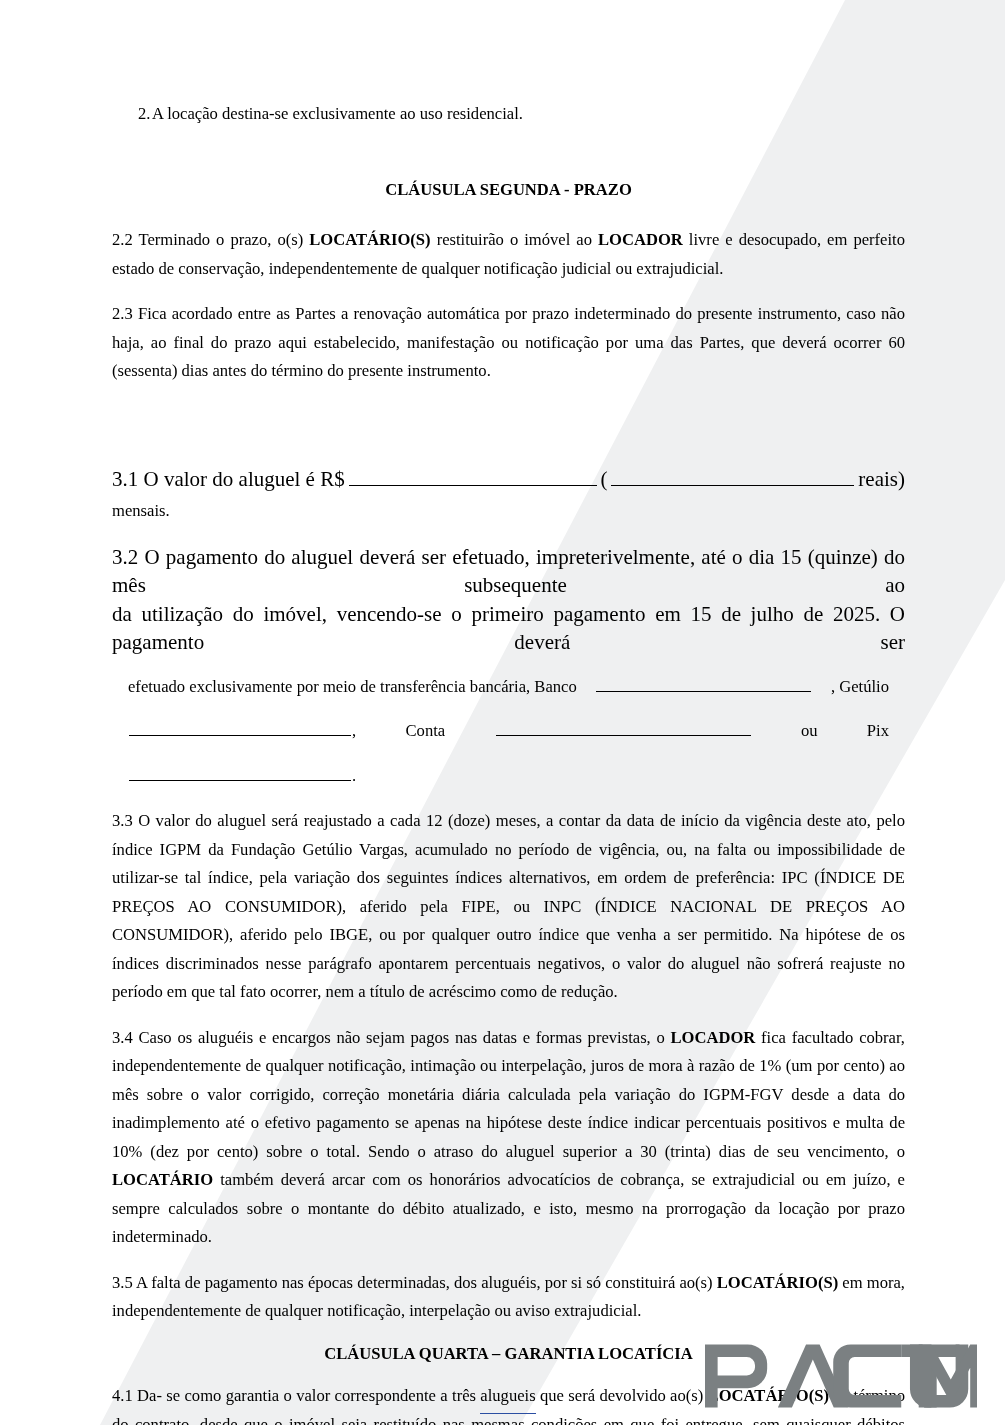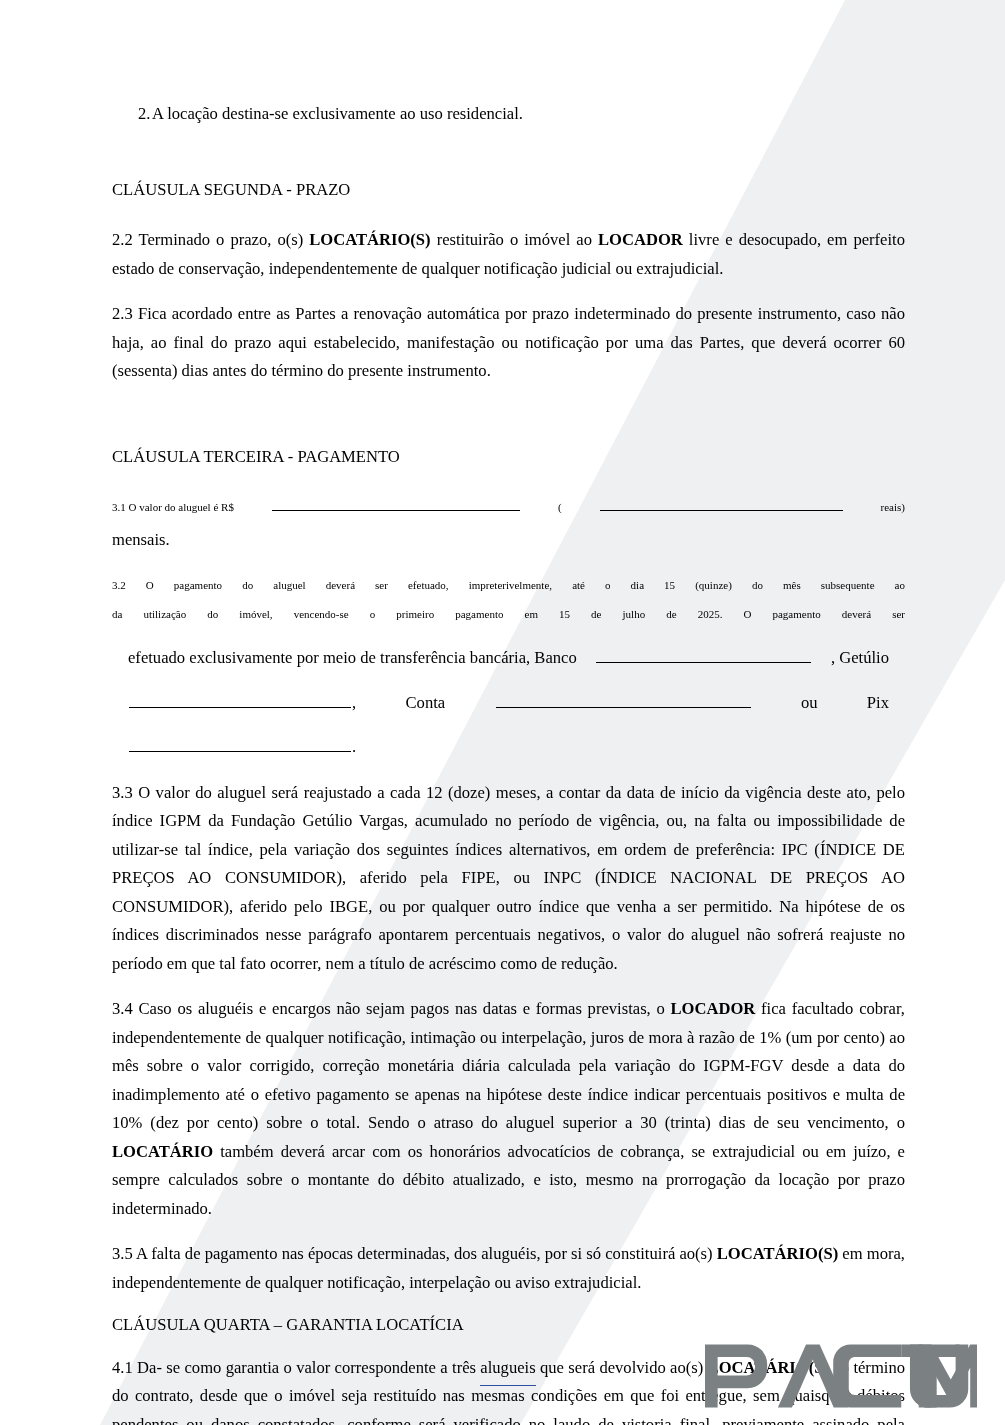--- a/index.html
+++ b/index.html
@@ -41,22 +41,22 @@
     margin: 0 0 17px 0;
     font-size: 16.6px;
     line-height: 28.5px;
     text-align: justify;
     text-justify: inter-word;
   }
   h2.clause {
     margin: 0;
     font-size: 16.6px;
     line-height: 28.5px;
-    font-weight: normal;
-    text-align: left;
+    font-weight: bold;
+    text-align: center;
   }
   .spacer-lg { height: 47px; }
   .spacer-md { height: 40px; }
   .spacer-sm { height: 22px; }
   .spacer-xs { height: 14px; }
 
   
   .num-item {
     display: flex;
     font-size: 16.6px;
@@ -110,21 +110,21 @@
   
   .logo {
     position: absolute;
     right: 28px;
     bottom: 8px;
     z-index: 3;
   }
   .justify-row {
     display: flex;
     width: 100%;
-    font-size: 11px;
+    font-size: 21px;
     line-height: 28.5px;
   }
 </style>
 </head>
 <body>
 
 <div class="page">
 
   <svg class="band" viewBox="0 0 1005 1425" preserveAspectRatio="none">
     <polygon points="1005,0 1005,580 520,1425 100,1425 845,0" fill="#eff0f1"></polygon>
@@ -146,21 +146,20 @@
 
 
       <p class="para">
         <span>2.2 Terminado o prazo, o(s) </span><b>LOCATÁRIO(S)</b><span> restituirão o imóvel ao </span><b>LOCADOR</b><span> livre e desocupado, em perfeito estado de conservação, independentemente de qualquer notificação judicial ou extrajudicial.</span>
       </p>
 
       <p class="para">2.3 Fica acordado entre as Partes a renovação automática por prazo indeterminado do presente instrumento, caso não haja, ao final do prazo aqui estabelecido, manifestação ou notificação por uma das Partes, que deverá ocorrer 60 (sessenta) dias antes do término do presente instrumento.</p>
 
       <div class="spacer-md"></div>
 
-      <h2 class="clause">CLÁUSULA TERCEIRA - PAGAMENTO</h2>
 
       <div class="spacer-sm"></div>
 
       <div class="justify-row" style="justify-content:space-between;align-items:baseline;">
         <span>3.1 O  valor  do  aluguel  é  R$</span>
         <span class="blank w1"></span>
         <span>(</span>
         <span class="blank w2"></span>
         <span>reais)</span>
       </div>

